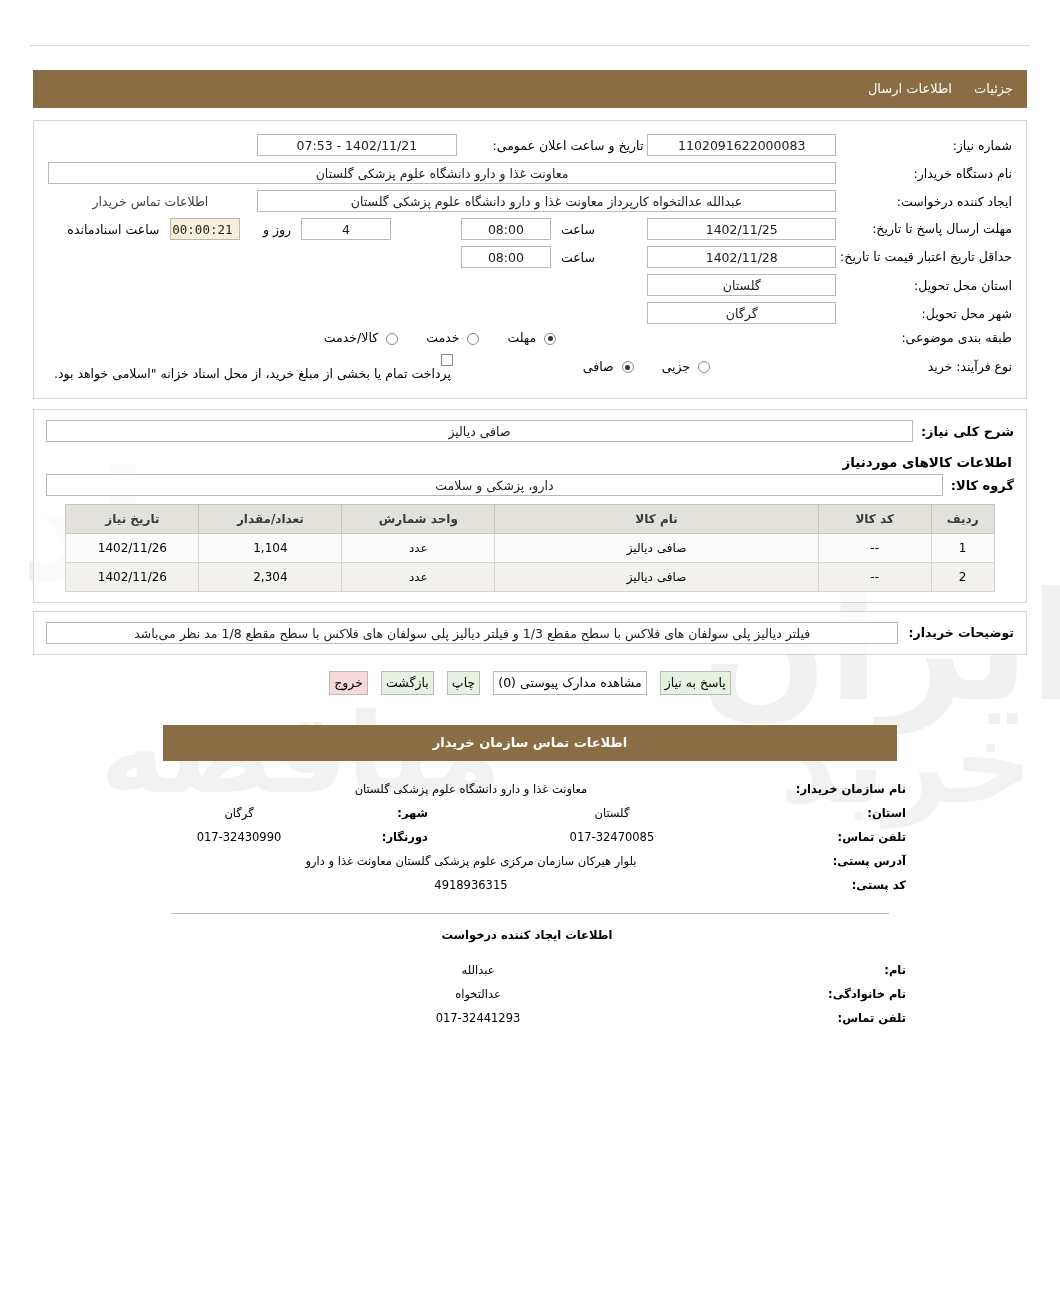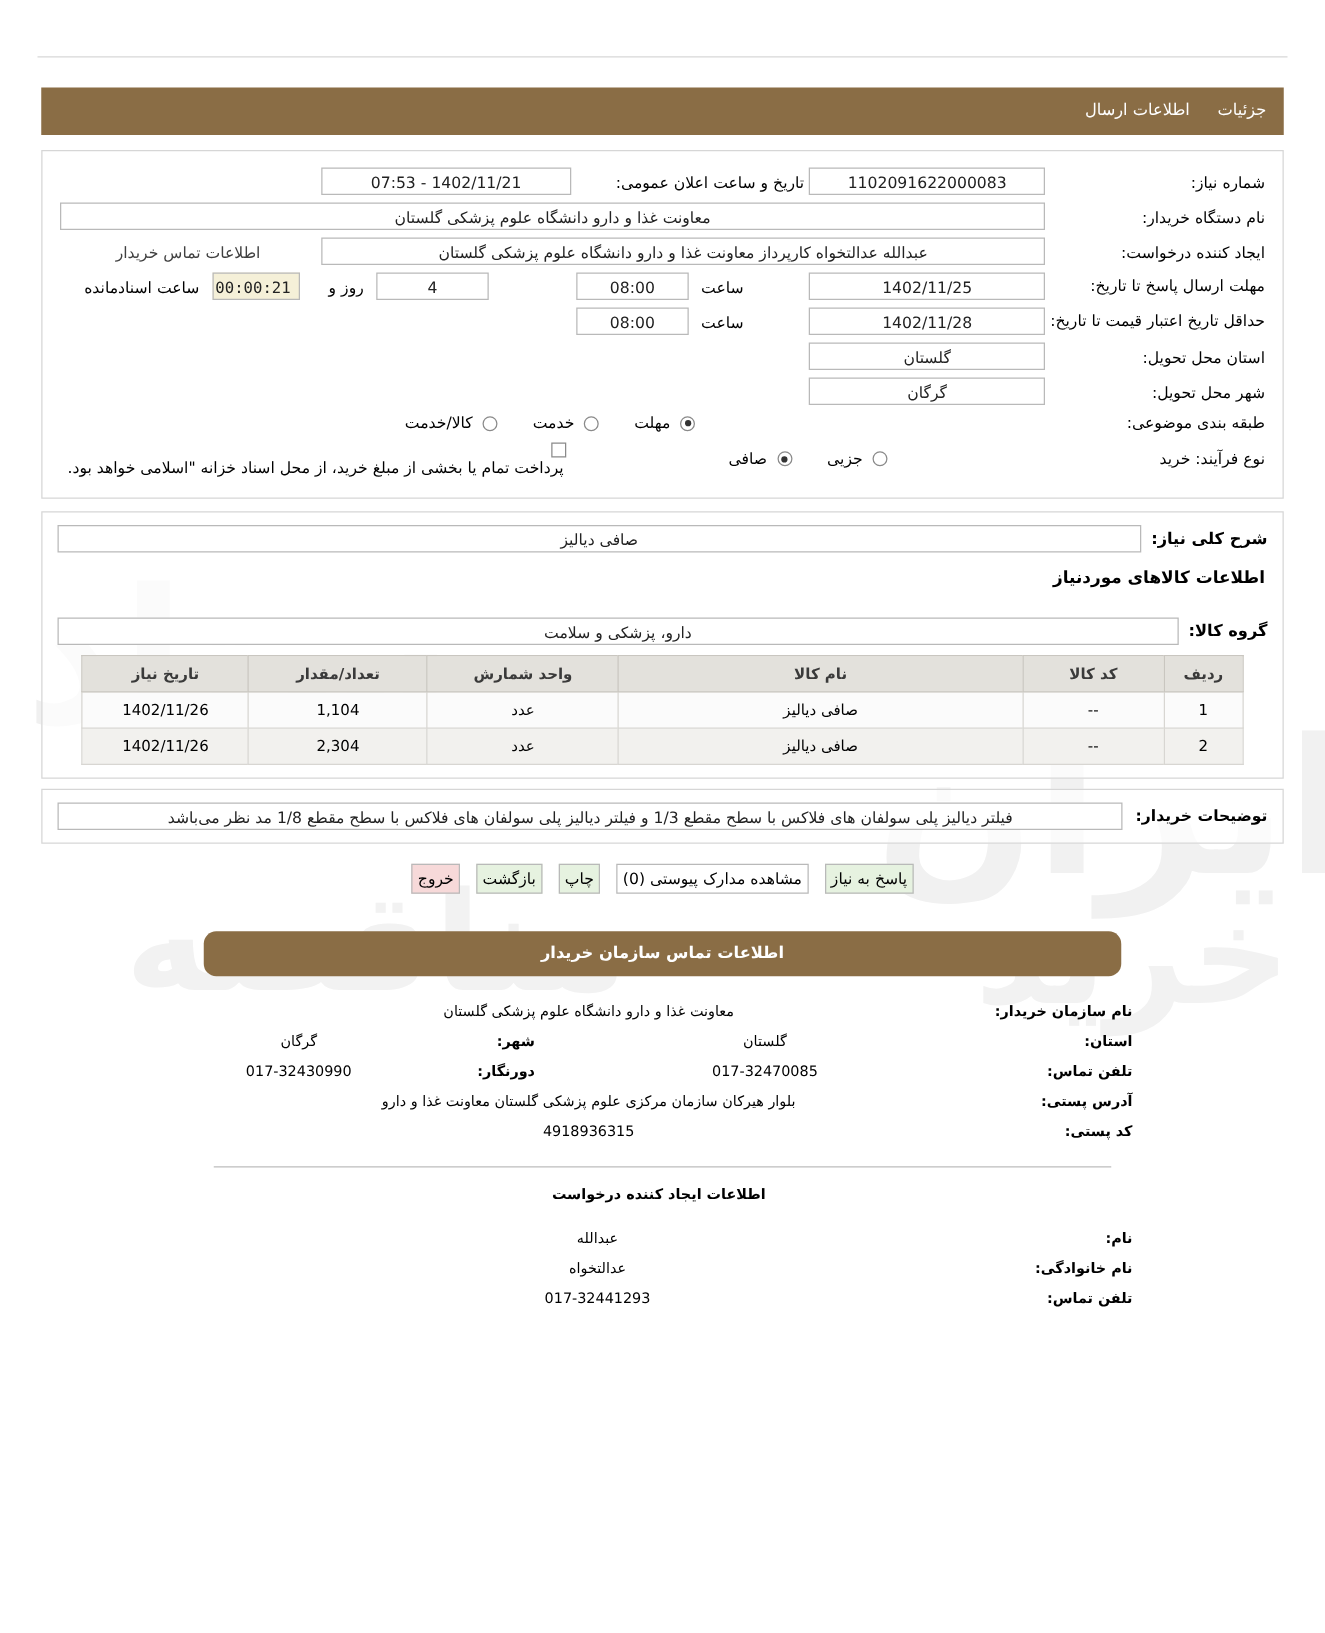--- a/index.html
+++ b/index.html
@@ -104,21 +104,21 @@
 
   .desc-panel {
     margin: 10px 33px 0 33px;
     border: 1px solid #d6d6d6;
     background: rgba(255,255,255,0.72);
     padding: 10px 12px;
     box-sizing: border-box;
   }
   .row-flex { display: flex; align-items: center; gap: 8px; }
   .strong-lbl { font-size: 13px; font-weight: bold; white-space: nowrap; }
-  .sec-title { font-size: 13.5px; font-weight: bold; margin: 12px 2px 24px 2px; text-align: right; }
+  .sec-title { font-size: 13.5px; font-weight: bold; margin: 12px 2px 4px 2px; text-align: right; }
 
   table.goods {
     width: 96%;
     margin: 8px auto 0 auto;
     border-collapse: collapse;
     font-size: 12px;
   }
   table.goods th {
     background: #e3e1dc;
     border: 1px solid #c9c6c0;
@@ -168,21 +168,20 @@
   .contact-bar {
     margin: 30px auto 0 auto;
     width: 734px;
     background: #8a6d45;
     color: #fff;
     height: 36px;
     line-height: 36px;
     text-align: center;
     font-size: 13px;
     font-weight: bold;
-    border-radius: 10px;
   }
 
   table.contact {
     width: 760px;
     margin: 16px auto 0 auto;
     font-size: 11.5px;
     border-collapse: collapse;
   }
   table.contact td { padding: 5px 4px; vertical-align: middle; }
   .c-lbl { font-weight: bold; text-align: right; white-space: nowrap; width: 96px;}

